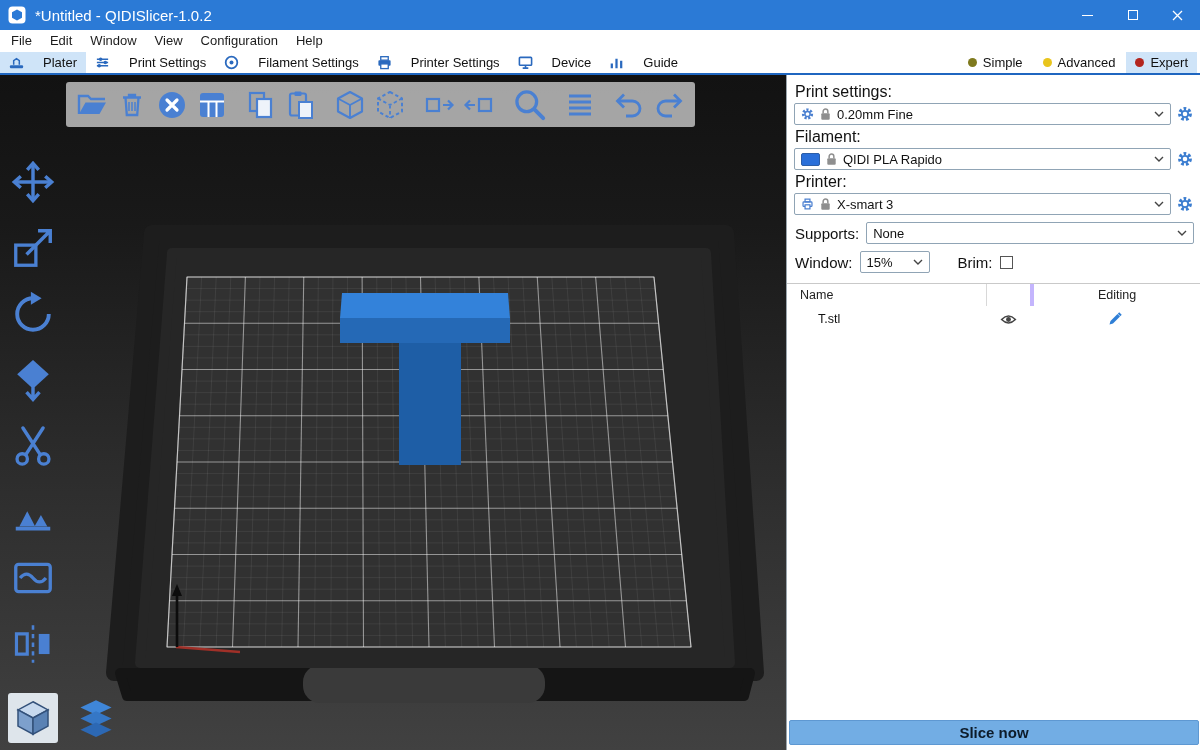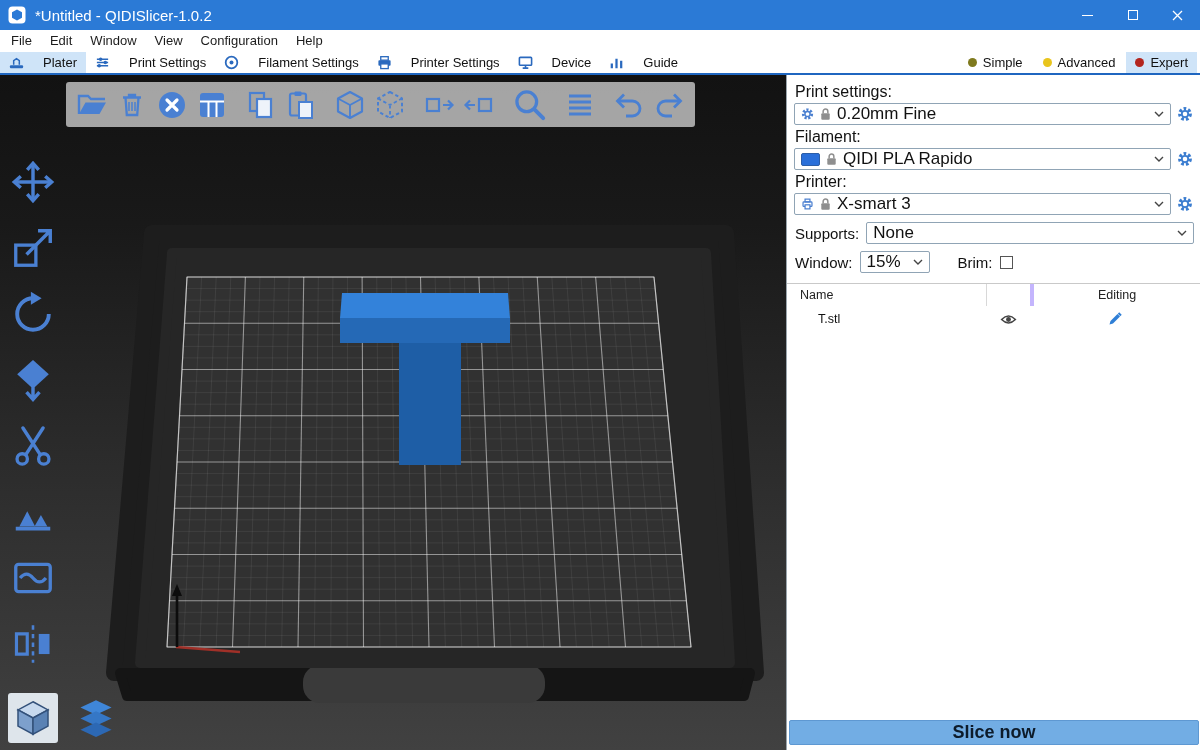--- a/index.html
+++ b/index.html
@@ -48,21 +48,21 @@
   .view-btn { width:50px; height:50px; display:flex; align-items:center; justify-content:center; }
   .view-btn.active { background:rgba(236,243,250,0.92); border-radius:3px; }
   .view-btn svg { width:40px; height:40px; display:block; }
 
   
   .sidebar { position:absolute; left:786px; top:75px; width:414px; height:675px; background:#fff;
              border-left:1px solid #9aa5ad; padding:5px 5px 0 7px; }
   .sb-label { font-size:16px; color:#111; margin:3px 0 2px 1px; }
   .sb-row { display:flex; align-items:center; margin-bottom:2px; }
   .combo { flex:1; height:22px; border:1px solid #90a4b5; background:#fff; display:flex; align-items:center;
-           padding:0 6px; gap:5px; font-size:17px; color:#111; border-radius:2px; }
+           padding:0 6px; gap:5px; font-size:13px; color:#111; border-radius:2px; }
   .combo .val { flex:1; white-space:nowrap; overflow:hidden; }
   .c-ic { width:13px; height:14px; display:block; color:#4a7fd0; flex:none; }
   .chev { width:10px; height:6px; display:block; flex:none; }
   .gear-btn { width:21px; display:flex; justify-content:center; margin-left:3px; flex:none; }
   .gear-btn svg { width:16px; height:16px; color:#3b7dd0; display:block; }
   .swatch { width:19px; height:13px; border-radius:2px; border:1px solid #2c5ea8; display:inline-block; flex:none; }
   .sb-inline { display:flex; align-items:center; margin:7px 1px 3px; }
   .sb-lab { font-size:15px; color:#111; margin-right:7px; }
   .combo-mid { max-width:330px; }
   .combo-small { flex:none; width:70px; }
@@ -74,21 +74,21 @@
   .obj-header .col-name { flex:1; padding-left:13px; display:flex; align-items:center; }
   .col-mid { width:44px; border-left:1px solid #d8d8d8; display:flex; align-items:center; justify-content:center; }
   .col-edit { width:170px; border-left:4px solid #c4b5fd; display:flex; align-items:center; justify-content:center; }
   .obj-row { display:flex; height:26px; align-items:stretch; font-size:12.5px; color:#111; }
   .obj-row .col-name { flex:1; padding-left:31px; display:flex; align-items:center; }
   .obj-row .col-mid, .obj-row .col-edit { border-left:none; }
   .eye-ic { width:17px; height:17px; display:block; }
   .edit-ic { width:16px; height:16px; display:block; }
 
   .slice-btn { position:absolute; left:2px; right:1px; bottom:5px; height:25px; border:1px solid #5e98d2;
-               border-radius:2px; font-family:"Liberation Sans",sans-serif; font-weight:bold; font-size:18px;
+               border-radius:2px; font-family:"Liberation Sans",sans-serif; font-weight:bold; font-size:15px;
                color:#0d1b2a; }
 </style>
 </head>
 <body>
 
 <svg style="position:absolute;width:0;height:0" aria-hidden="true">
 <defs>
 <symbol id="i-folder" viewBox="0 0 32 32">
         <path d="M3 25 V7 h9 l3 3 h14" fill="none" stroke="currentColor" stroke-width="2.4"></path>
         <path d="M3 25 l6.5-11.5 h20.5 l-6.5 11.5 z" fill="currentColor"></path>

